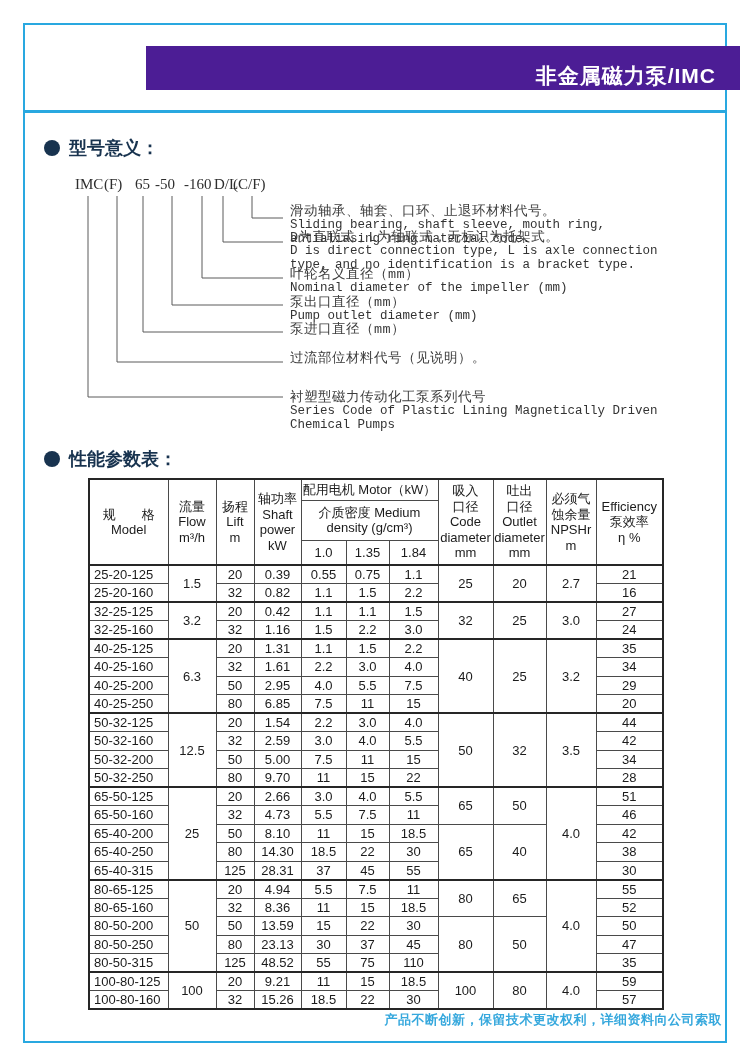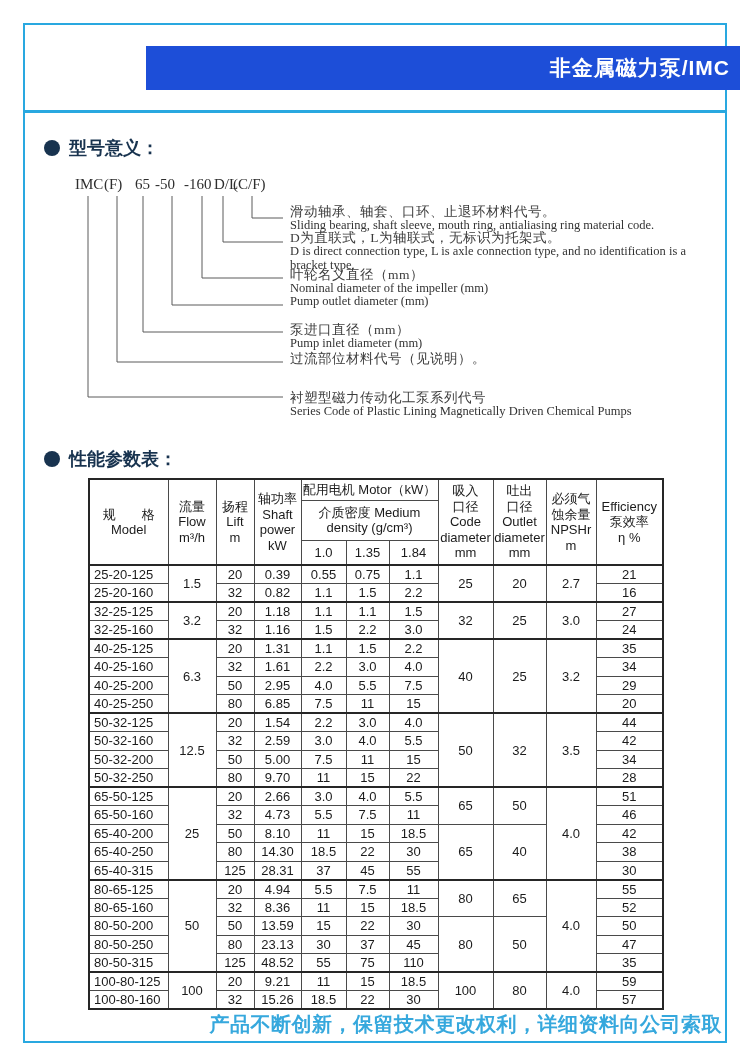--- a/index.html
+++ b/index.html
@@ -5,52 +5,52 @@
   html,body{margin:0;padding:0;}
   body{
     width:750px;height:1060px;position:relative;background:#ffffff;
     font-family:"Liberation Sans",sans-serif;overflow:hidden;
   }
   
   .frame{position:absolute;left:23px;top:23px;width:704px;height:1020px;
     border:2px solid #29a8e0;box-sizing:border-box;}
   
   .banner{position:absolute;left:146px;top:46px;width:594px;height:44px;
-    background:#1d4ed8;color:#fff;display:flex;align-items:center;justify-content:flex-end;
-    padding-right:10px;box-sizing:border-box;font-weight:700;font-size:21px;letter-spacing:1px;}
+    background:#4c1d95;color:#fff;display:flex;align-items:flex-end;justify-content:flex-end;
+    padding-right:24px;box-sizing:border-box;font-weight:700;font-size:21px;letter-spacing:1px;}
   .rule{position:absolute;left:23px;top:110px;width:704px;height:3px;background:#29a8e0;}
   
   .sec-title{position:absolute;left:44px;display:flex;align-items:center;gap:9px;
     color:#18334f;font-weight:700;font-size:18px;}
   .sec1{top:136px}.sec2{top:447px}
   .bullet{width:16px;height:16px;border-radius:50%;background:#18334f;flex:0 0 auto;}
   
   .diagram{position:absolute;left:0;top:170px;width:688px;height:285px;}
   .diagram svg{position:absolute;left:0;top:0;}
   .tok{position:absolute;top:6px;font-family:"Liberation Serif",serif;font-size:15px;color:#2e2e2e;white-space:nowrap;}
   .t0{left:75px}.t1{left:104px}.t2{left:135px}.t3{left:155px}.t4{left:184px}.t5{left:214px}.t6{left:233px}
-  .desc{position:absolute;left:290px;width:410px;font-family:Liberation Serif, serif;}
+  .desc{position:absolute;left:290px;width:410px;font-family:Liberation Mono, monospace;}
   .desc .cn{font-size:13.5px;line-height:15px;color:#3c3c3c;letter-spacing:0.5px;}
   .desc .en{font-size:12.5px;line-height:13.5px;color:#333;}
   .d0{top:34px}.d1{top:60px}.d2{top:97px}.d3{top:125px}.d4{top:152px}.d5{top:181px}.d6{top:220px}
   
   .perf{position:absolute;left:88px;top:478px;width:574px;border-collapse:collapse;
     table-layout:fixed;font-size:13px;color:#1b1b1b;border:2px solid #262626;}
   .perf th,.perf td{border:1px solid #4a4a4a;text-align:center;vertical-align:middle;
     padding:0;font-weight:400;overflow:hidden;}
   .perf th{white-space:pre-line;line-height:15.5px;font-size:13px;}
   .perf tr.h1{height:21px}
   .perf tr.h2{height:40px}
   .perf tr.h3{height:25px}
   .perf tbody tr{height:18.5px}
   .perf tbody tr:first-child td{border-top:2px solid #262626;}
   .perf tr.grp td{border-top:2px solid #262626;}
   .perf td.model{text-align:left;padding-left:4px;}
   
-  .footer{position:absolute;top:1011px;right:28px;font-size:20px;font-weight:700;
+  .footer{position:absolute;top:1011px;right:28px;font-size:13px;font-weight:700;
     color:#36a8dd;letter-spacing:0.5px;white-space:nowrap;}
 </style>
 </head>
 <body>
 
 <div class="frame"></div>
 
 <div class="banner">
   <span>非金属磁力泵/IMC</span>
 </div>
@@ -87,25 +87,25 @@
   </div>
   <div class="desc d1">
     <div class="cn">D为直联式，L为轴联式，无标识为托架式。</div>
     <div class="en">D is direct connection type, L is axle connection type, and no identification is a bracket type.</div>
   </div>
   <div class="desc d2">
     <div class="cn">叶轮名义直径（mm）</div>
     <div class="en">Nominal diameter of the impeller (mm)</div>
   </div>
   <div class="desc d3">
+    <div class="cn">泵出口直径（mm）</div>
     <div class="en">Pump outlet diameter (mm)</div>
   </div>
   <div class="desc d4">
     <div class="cn">泵进口直径（mm）</div>
-    <div class="en">Pump inlet diameter (mm)</div>
   </div>
   <div class="desc d5">
     <div class="cn">过流部位材料代号（见说明）。</div>
   </div>
   <div class="desc d6">
     <div class="cn">衬塑型磁力传动化工泵系列代号</div>
     <div class="en">Series Code of Plastic Lining Magnetically Driven Chemical Pumps</div>
   </div>
 </div>
 
@@ -191,21 +191,21 @@
         <td>0.82</td>
         <td>1.1</td>
         <td>1.5</td>
         <td>2.2</td>
         <td>16</td>
       </tr>
       <tr class="grp">
         <td class="model">32-25-125</td>
         <td rowspan="2">3.2</td>
         <td>20</td>
-        <td>1.18</td>
+        <td>0.42</td>
         <td>1.1</td>
         <td>1.1</td>
         <td>1.5</td>
         <td rowspan="2">32</td>
         <td rowspan="2">25</td>
         <td rowspan="2">3.0</td>
         <td>27</td>
       </tr>
       <tr>
         <td class="model">32-25-160</td>

